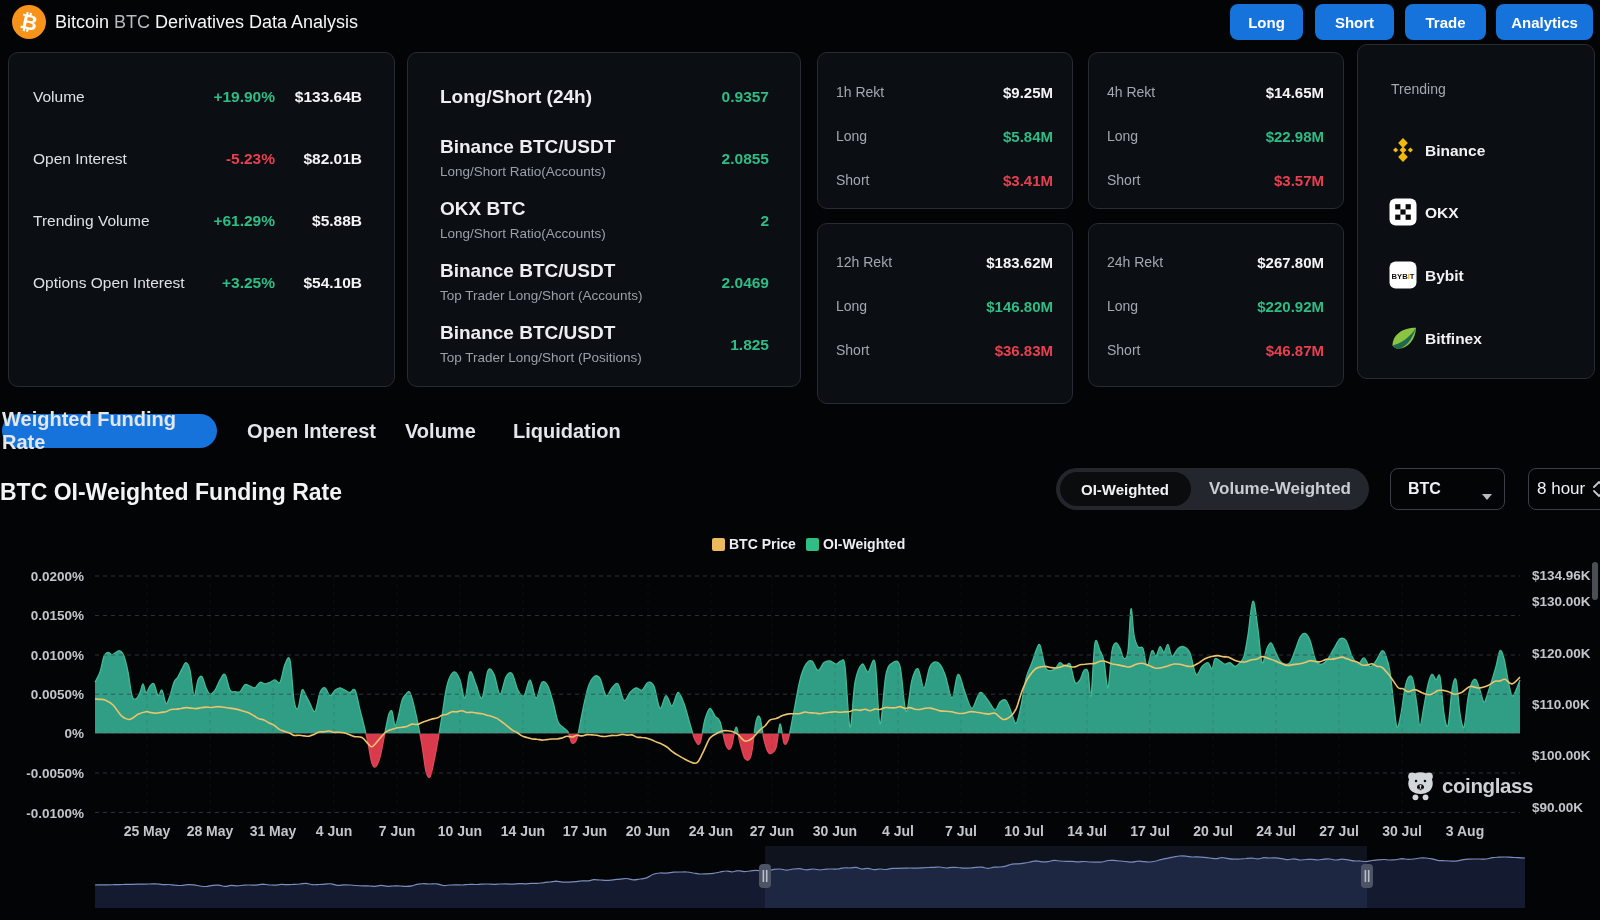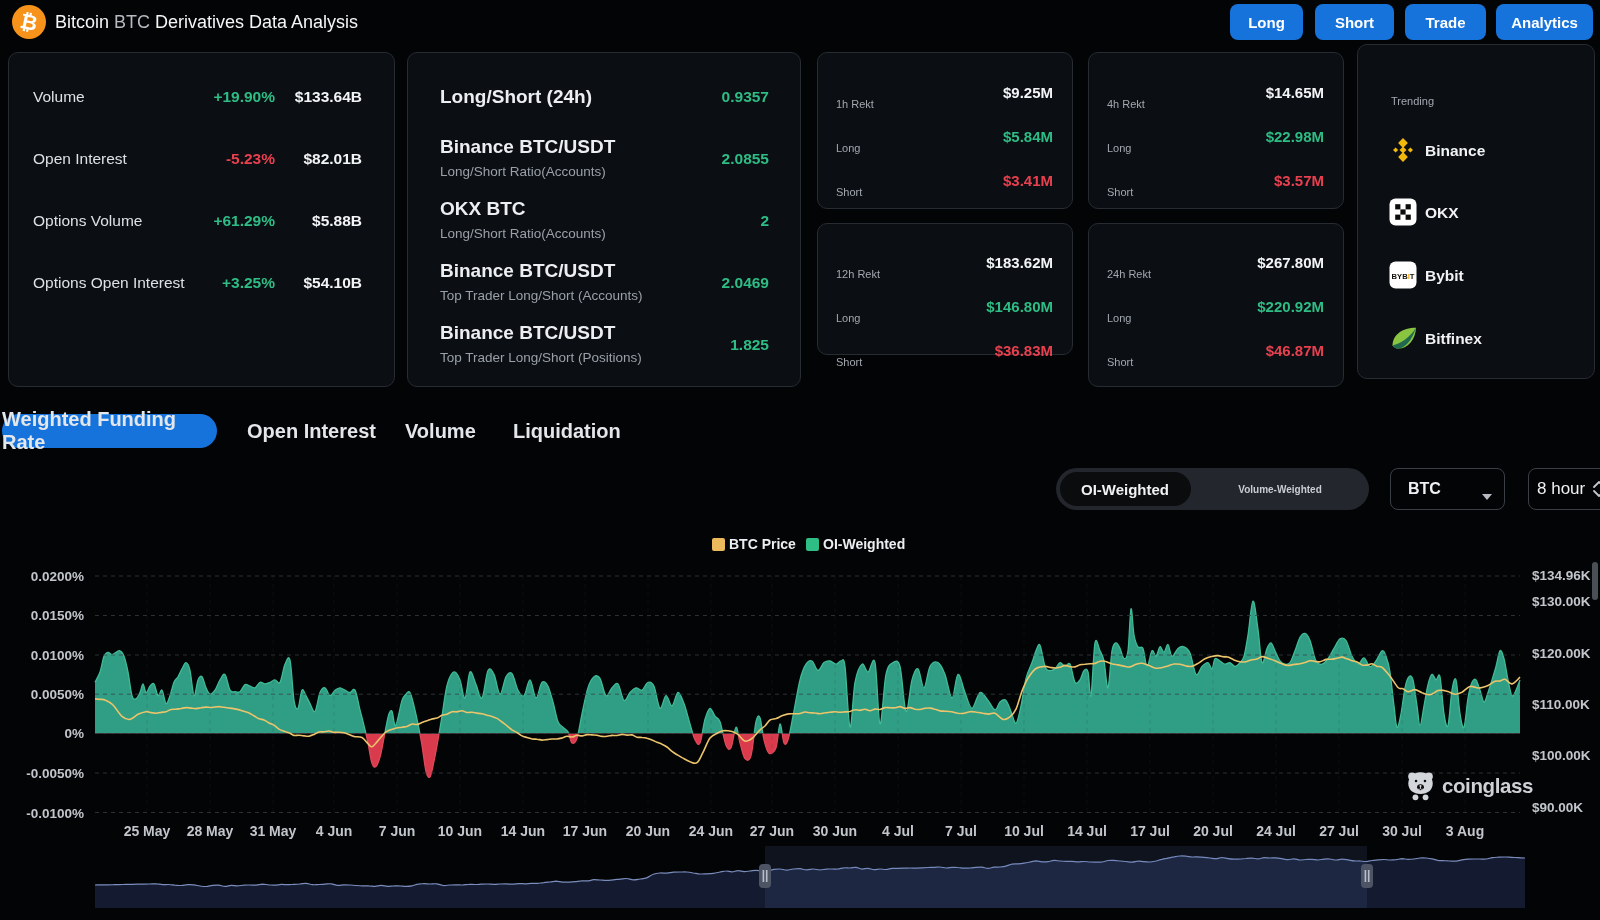--- a/index.html
+++ b/index.html
@@ -6,21 +6,21 @@
   font-family:"Liberation Sans",sans-serif; }
 #page { position:relative; width:1600px; height:920px; background:#030405; }
 .card { position:absolute; background:#0b0e13; border:1px solid #272b32; border-radius:10px; }
 .lab,.c1lab,.rlab,.c2lab,.c2sub,.tname,.c1pct,.c1val,.c2val,.rval,.val { position:absolute; transform:translateY(-50%); white-space:nowrap; }
 .c1lab { left:24px; font-size:15.5px; color:#dde0e4; }
 .c1pct { right:119px; font-size:15.5px; font-weight:bold; text-align:right; }
 .c1val { right:32px; font-size:15.5px; font-weight:bold; color:#f2f4f6; }
 .c2lab { left:32px; font-size:19px; font-weight:bold; color:#eceef1; }
 .c2sub { left:32px; font-size:13.5px; color:#9aa0a8; }
 .c2val { right:31px; font-size:15.5px; font-weight:bold; color:#2ebd85; }
-.rlab { left:18px; font-size:11px; color:#a3a8b0;margin-top:12px; }
+.rlab { left:18px; font-size:14px; color:#a3a8b0; }
 .rval { right:19px; font-size:15px; font-weight:bold; }
 .grn { color:#2ebd85; } .red { color:#e8404f; } .wht { color:#f2f4f6; }
 .ticon { position:absolute; left:31px; transform:translateY(-50%); height:30px; }
 .tname { left:67px; font-size:15.5px; font-weight:bold; color:#f0f2f4; }
 .btn { position:absolute; top:4px; height:36px; background:#1673dc; color:#fff; font-size:15px;
   font-weight:bold; border-radius:8px; display:flex; align-items:center; justify-content:center; }
 #tabs .tab { position:absolute; top:414px; height:34px; display:flex; align-items:center;
   font-size:20px; font-weight:bold; color:#e3e6ea; }
 #chart { position:absolute; left:0; top:560px; }
 .grid { stroke:#3a3f46; stroke-width:1; stroke-dasharray:4 4; opacity:0.75; }
@@ -41,21 +41,21 @@
 <div class="btn" style="left:1405px;width:81px">Trade</div>
 <div class="btn" style="left:1496px;width:97px">Analytics</div>
 
 <div class="card" style="left:8px;top:52px;width:387px;height:335px">
       <div class="c1lab" style="top:44px">Volume</div>
       <div class="c1pct grn" style="top:44px">+19.90%</div>
       <div class="c1val" style="top:44px">$133.64B</div>
       <div class="c1lab" style="top:106px">Open Interest</div>
       <div class="c1pct red" style="top:106px">-5.23%</div>
       <div class="c1val" style="top:106px">$82.01B</div>
-      <div class="c1lab" style="top:168px">Options Volume</div>
+      <div class="c1lab" style="top:168px">Trending Volume</div>
       <div class="c1pct grn" style="top:168px">+61.29%</div>
       <div class="c1val" style="top:168px">$5.88B</div>
       <div class="c1lab" style="top:230px">Options Open Interest</div>
       <div class="c1pct grn" style="top:230px">+3.25%</div>
       <div class="c1val" style="top:230px">$54.10B</div>
     </div>
 <div class="card" style="left:407px;top:52px;width:394px;height:335px">
       <div class="c2lab" style="top:44px">Long/Short (24h)</div>
       <div class="c2val" style="top:44px">0.9357</div>
       <div class="c2lab" style="top:94px">Binance BTC/USDT</div>
@@ -80,21 +80,21 @@
       <div class="rval red" style="top:127px">$3.41M</div>
     </div>
 <div class="card" style="left:1088px;top:52px;width:256px;height:157px">
       <div class="rlab" style="top:39px">4h Rekt</div>
       <div class="rval wht" style="top:39px">$14.65M</div>
       <div class="rlab" style="top:83px">Long</div>
       <div class="rval grn" style="top:83px">$22.98M</div>
       <div class="rlab" style="top:127px">Short</div>
       <div class="rval red" style="top:127px">$3.57M</div>
     </div>
-<div class="card" style="left:817px;top:223px;width:256px;height:132px">
+<div class="card" style="left:817px;top:223px;width:256px;height:181px">
       <div class="rlab" style="top:38px">12h Rekt</div>
       <div class="rval wht" style="top:38px">$183.62M</div>
       <div class="rlab" style="top:82px">Long</div>
       <div class="rval grn" style="top:82px">$146.80M</div>
       <div class="rlab" style="top:126px">Short</div>
       <div class="rval red" style="top:126px">$36.83M</div>
     </div>
 <div class="card" style="left:1088px;top:223px;width:256px;height:164px">
       <div class="rlab" style="top:38px">24h Rekt</div>
       <div class="rval wht" style="top:38px">$267.80M</div>
@@ -138,24 +138,25 @@
       <div class="tname" style="top:294px">Bitfinex</div>
     </div>
 
 <div id="tabs">
 <div class="tab" style="left:2px;width:215px;background:#1673dc;border-radius:17px;justify-content:center">Weighted Funding Rate</div>
 <div class="tab" style="left:247px">Open Interest</div>
 <div class="tab" style="left:405px">Volume</div>
 <div class="tab" style="left:513px">Liquidation</div>
 </div>
 
+<div style="position:absolute;left:0px;top:492px;transform:translateY(-50%);font-size:23px;font-weight:bold;color:#f2f4f6">BTC OI-Weighted Funding Rate</div>
 <div style="position:absolute;left:1056px;top:468px;width:313px;height:42px;background:#23272d;border-radius:21px"></div>
 <div style="position:absolute;left:1060px;top:472px;width:131px;height:34px;background:#0a0c0e;border-radius:17px"></div>
 <div style="position:absolute;left:1125px;top:489px;transform:translate(-50%,-50%);font-size:15px;font-weight:bold;color:#f0f2f4">OI-Weighted</div>
-<div style="position:absolute;left:1280px;top:489px;transform:translate(-50%,-50%);font-size:10px;font-weight:bold;color:#c9cdd3">Volume-Weighted</div>
+<div style="position:absolute;left:1280px;top:489px;transform:translate(-50%,-50%);font-size:17px;font-weight:bold;color:#c9cdd3">Volume-Weighted</div>
 <div style="position:absolute;left:1390px;top:468px;width:115px;height:42px;border:1px solid #3a3f46;border-radius:8px"></div>
 <div style="position:absolute;left:1408px;top:489px;transform:translateY(-50%);font-size:16px;font-weight:bold;color:#eef0f3">BTC</div>
 <div style="position:absolute;left:1482px;top:486px"><svg width="10" height="6" viewBox="0 0 10 6">
         <path d="M0 0 L10 0 L5 6 Z" fill="#b7bcc4"></path>
       </svg></div>
 <div style="position:absolute;left:1528px;top:468px;width:80px;height:42px;border:1px solid #3a3f46;border-radius:8px"></div>
 <div style="position:absolute;left:1537px;top:489px;transform:translateY(-50%);font-size:17px;color:#eef0f3">8 hour</div>
 <div style="position:absolute;left:1592px;top:480px"><svg width="14" height="18" viewBox="0 0 14 18">
         <g stroke="#c3c7ce" stroke-width="1.8" fill="none" stroke-linecap="round" stroke-linejoin="round">
 <path d="M2 7 L7 2 L12 7"></path>

